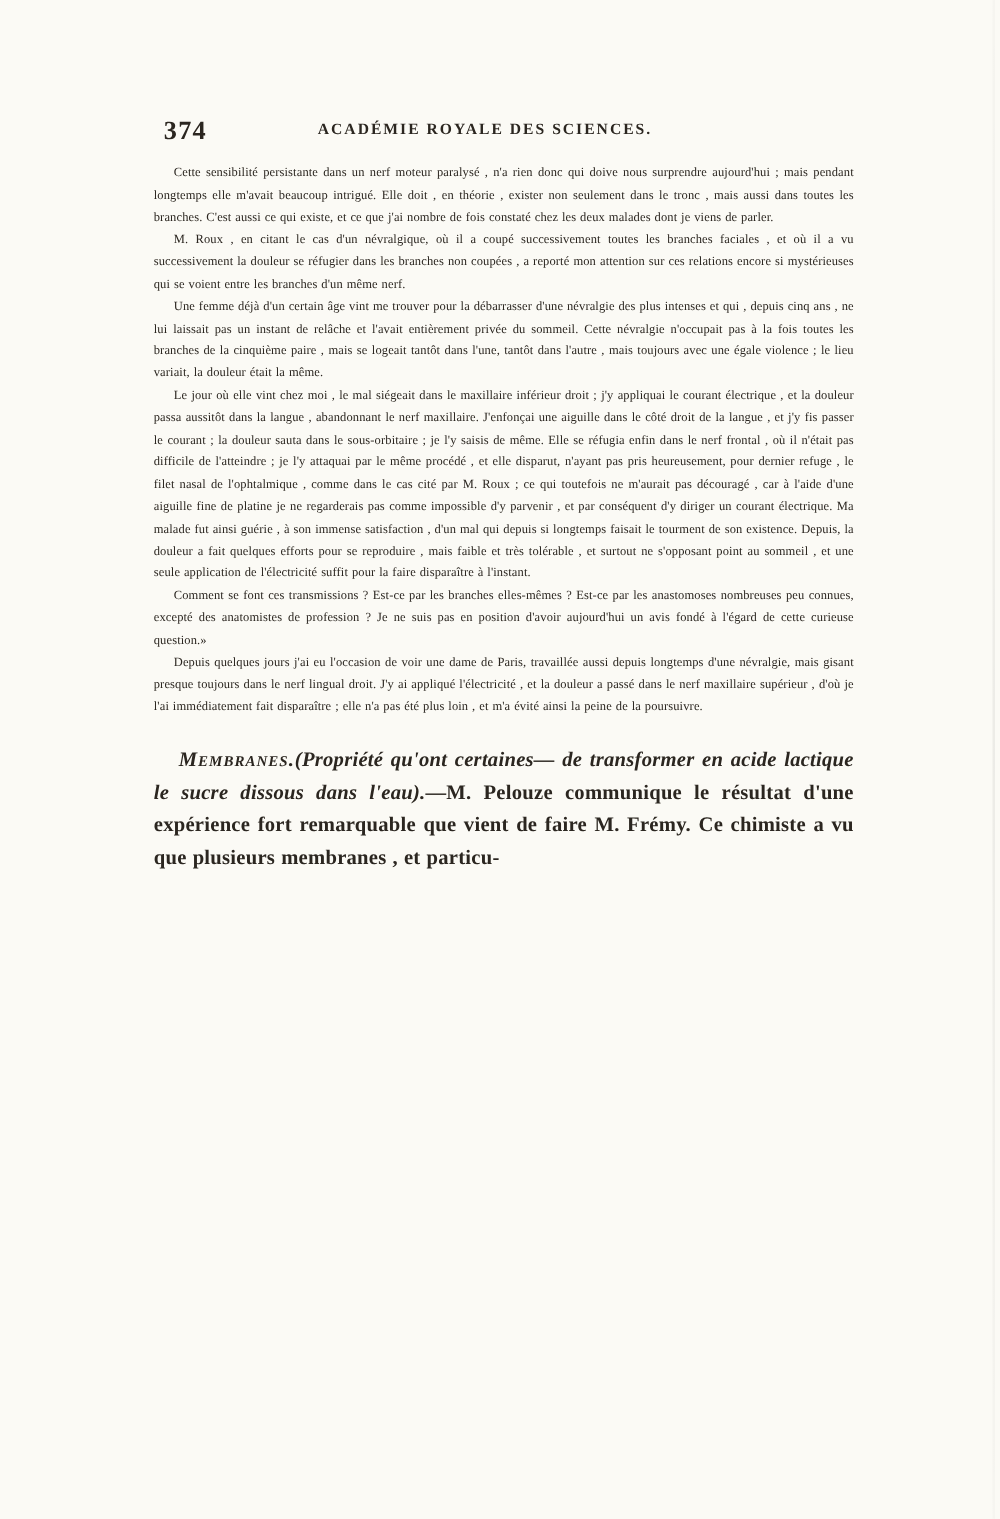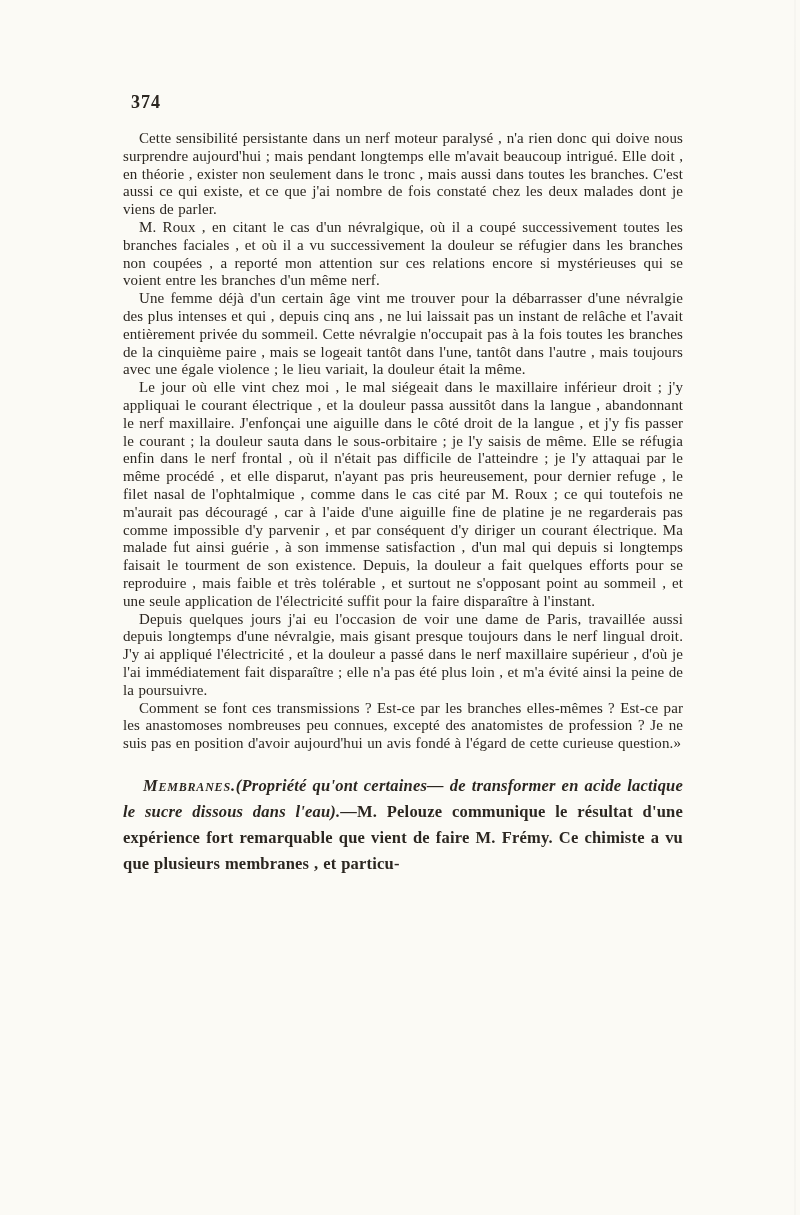--- a/index.html
+++ b/index.html
@@ -23,38 +23,38 @@
   }
   .page-header {
     position: relative;
     height: 26px;
     margin-bottom: 12px;
   }
   .page-number {
     position: absolute;
     left: 8px;
     top: 0;
-    font-size: 18px;
+    font-size: 21px;
     font-weight: bold;
     letter-spacing: 1px;
   }
   .running-title {
     position: absolute;
     left: 0;
     right: 30px;
     top: 4px;
     text-align: center;
     font-size: 12.5px;
     font-weight: bold;
     letter-spacing: 1.6px;
     white-space: nowrap;
   }
   .text-block p {
     margin: 0;
-    font-size: 15px;
+    font-size: 10px;
     line-height: 17.8px;
     text-align: justify;
     text-indent: 16px;
     letter-spacing: 0.1px;
     word-spacing: 0.5px;
   }
   .text-block p.membranes {
     margin-top: 20px;
     font-size: 16.5px;
     line-height: 26px;
@@ -78,25 +78,26 @@
     height: 1215px;
     background: linear-gradient(to bottom, rgba(0,0,0,0.02), rgba(0,0,0,0.06), rgba(0,0,0,0.02));
   }
 </style>
 </head>
 <body>
 
 <div class="scan-page">
   <div class="page-header">
     <span class="page-number">374</span>
+    <span class="running-title">ACADÉMIE ROYALE DES SCIENCES.</span>
   </div>
   <div class="text-block">
     <p>Cette sensibilité persistante dans un nerf moteur paralysé , n'a rien donc qui doive nous surprendre aujourd'hui ; mais pendant longtemps elle m'avait beaucoup intrigué. Elle doit , en théorie , exister non seulement dans le tronc , mais aussi dans toutes les branches. C'est aussi ce qui existe, et ce que j'ai nombre de fois constaté chez les deux malades dont je viens de parler.</p>
     <p>M. Roux , en citant le cas d'un névralgique, où il a coupé successivement toutes les branches faciales , et où il a vu successivement la douleur se réfugier dans les branches non coupées , a reporté mon attention sur ces relations encore si mystérieuses qui se voient entre les branches d'un même nerf.</p>
     <p>Une femme déjà d'un certain âge vint me trouver pour la débarrasser d'une névralgie des plus intenses et qui , depuis cinq ans , ne lui laissait pas un instant de relâche et l'avait entièrement privée du sommeil. Cette névralgie n'occupait pas à la fois toutes les branches de la cinquième paire , mais se logeait tantôt dans l'une, tantôt dans l'autre , mais toujours avec une égale violence ; le lieu variait, la douleur était la même.</p>
     <p>Le jour où elle vint chez moi , le mal siégeait dans le maxillaire inférieur droit ; j'y appliquai le courant électrique , et la douleur passa aussitôt dans la langue , abandonnant le nerf maxillaire. J'enfonçai une aiguille dans le côté droit de la langue , et j'y fis passer le courant ; la douleur sauta dans le sous-orbitaire ; je l'y saisis de même. Elle se réfugia enfin dans le nerf frontal , où il n'était pas difficile de l'atteindre ; je l'y attaquai par le même procédé , et elle disparut, n'ayant pas pris heureusement, pour dernier refuge , le filet nasal de l'ophtalmique , comme dans le cas cité par M. Roux ; ce qui toutefois ne m'aurait pas découragé , car à l'aide d'une aiguille fine de platine je ne regarderais pas comme impossible d'y parvenir , et par conséquent d'y diriger un courant électrique. Ma malade fut ainsi guérie , à son immense satisfaction , d'un mal qui depuis si longtemps faisait le tourment de son existence. Depuis, la douleur a fait quelques efforts pour se reproduire , mais faible et très tolérable , et surtout ne s'opposant point au sommeil , et une seule application de l'électricité suffit pour la faire disparaître à l'instant.</p>
+    <p>Comment se font ces transmissions ? Est-ce par les branches elles-mêmes ? Est-ce par les anastomoses nombreuses peu connues, excepté des anatomistes de profession ? Je ne suis pas en position d'avoir aujourd'hui un avis fondé à l'égard de cette curieuse question.»</p>
     <p>Depuis quelques jours j'ai eu l'occasion de voir une dame de Paris, travaillée aussi depuis longtemps d'une névralgie, mais gisant presque toujours dans le nerf lingual droit. J'y ai appliqué l'électricité , et la douleur a passé dans le nerf maxillaire supérieur , d'où je l'ai immédiatement fait disparaître ; elle n'a pas été plus loin , et m'a évité ainsi la peine de la poursuivre.</p>
-    <p>Comment se font ces transmissions ? Est-ce par les branches elles-mêmes ? Est-ce par les anastomoses nombreuses peu connues, excepté des anatomistes de profession ? Je ne suis pas en position d'avoir aujourd'hui un avis fondé à l'égard de cette curieuse question.»</p>
     <p class="membranes"><span class="smallcaps">Membranes.</span><span class="italic">(Propriété qu'ont certaines— de transformer en acide lactique le sucre dissous dans l'eau).</span><span>—M. Pelouze communique le résultat d'une expérience fort remarquable que vient de faire M. Frémy. Ce chimiste a vu que plusieurs membranes , et particu-</span></p>
   </div>
 </div>
 
 <div class="scan-edge"></div>
 
 </body></html>

